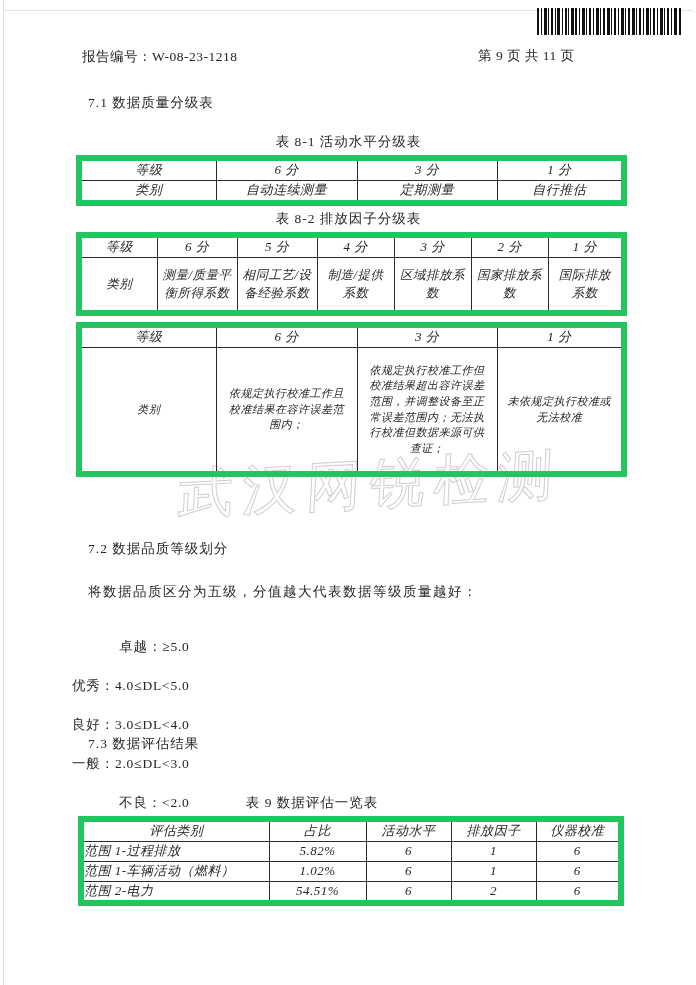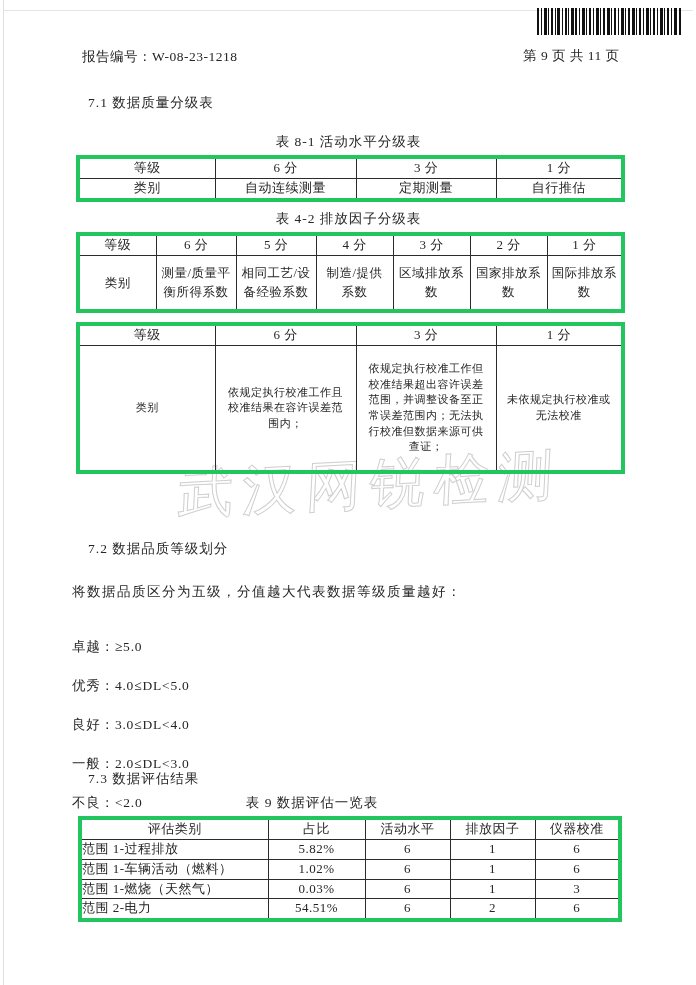--- a/index.html
+++ b/index.html
@@ -38,33 +38,33 @@
   td {
     border: 1px solid #2b2b2b;
     text-align: center;
     vertical-align: middle;
     font-size: 13px;
     letter-spacing: 0.5px;
     line-height: 1.45;
     padding: 0 4px;
     background: transparent;
   }
-  table.outer { border: 4px solid #22c55e; }
+  table.outer { border: 6px solid #22c55e; font-style: italic; }
 
   .t81 td { height: 19px; }
   .t82 tr.hd td { height: 20px; }
   .t82 tr.bd td { height: 56px; font-size: 12.5px; }
   .t83 tr.hd td { height: 20px; }
   .t83 tr.bd td { height: 127px; font-size: 11px; padding: 4px 9px; line-height: 1.42; }
   .t9  td { height: 19px; }
   .t9 td.lft { text-align: left; padding-left: 0; }
 
   .para { font-size: 13.5px; letter-spacing: 1.5px; white-space: nowrap; }
   .levels { font-size: 13.5px; letter-spacing: 0.8px; line-height: 19.6px; white-space: pre-line; }
-  .levels div { height: 19.6px; }
+  .levels div { height: 19.6px; text-align: right; }
 
   .watermark {
     position: absolute;
     left: 178px;
     top: 448px;
     font-size: 55px;
     letter-spacing: 9px;
     color: transparent;
     -webkit-text-stroke: 1px #cfcfcf;
     text-stroke: 1px #cfcfcf;
@@ -127,21 +127,21 @@
         <rect x="123" width="3" height="27"></rect>
       <rect x="127" width="1" height="27"></rect>
         <rect x="130" width="2" height="27"></rect>
         <rect x="134" width="1" height="27"></rect>
       <rect x="137" width="3" height="27"></rect>
         <rect x="142" width="2" height="27"></rect>
     </g>
   </svg>
 
   <div class="abs hdr-text" style="left:72px; top:48px;margin-left:10px;">报告编号：W-08-23-1218</div>
-  <div class="abs hdr-text" style="left:478px; top:47px;margin-left:45px;">第 9 页  共 11 页</div>
+  <div class="abs hdr-text" style="left:478px; top:47px;">第 9 页  共 11 页</div>
 
   <div class="abs sec-title" style="left:72px; top:94px;">7.1 数据质量分级表</div>
 
   <div class="tbl-wrap" style="left:76px; top:133px; width:545px;">
     <div class="tbl-title">表 8-1 活动水平分级表</div>
     <table class="outer t81">
       <colgroup>
           <col style="width:137px">
           <col style="width:141px">
           <col style="width:140px">
@@ -158,21 +158,21 @@
         <td>类别</td>
         <td>自动连续测量</td>
         <td>定期测量</td>
         <td>自行推估</td>
       </tr>
     </tbody>
       </table>
   </div>
 
   <div class="tbl-wrap" style="left:76px; top:210px; width:545px;">
-    <div class="tbl-title">表 4-2 排放因子分级表</div>
+    <div class="tbl-title">表 8-2 排放因子分级表</div>
     <table class="outer t82">
       <colgroup>
           <col style="width:78px">
           <col style="width:80px">
           <col style="width:80px">
           <col style="width:77px">
           <col style="width:77px">
           <col style="width:77px">
           <col style="width:76px">
         </colgroup>
@@ -218,30 +218,30 @@
         <td>类别</td>
         <td>依规定执行校准工作且校准结果在容许误差范围内；</td>
         <td>依规定执行校准工作但校准结果超出容许误差范围，并调整设备至正常误差范围内；无法执行校准但数据来源可供查证；</td>
         <td>未依规定执行校准或无法校准</td>
       </tr>
     </tbody>
       </table>
   </div>
 
   <div class="abs sec-title" style="left:72px; top:540px;">7.2 数据品质等级划分</div>
-  <div class="abs para" style="left:72px; top:583px;">将数据品质区分为五级，分值越大代表数据等级质量越好：</div>
+  <div class="abs para" style="left:88px; top:583px;">将数据品质区分为五级，分值越大代表数据等级质量越好：</div>
   <div class="abs levels" style="left:72px; top:617px;">
     <div>卓越：≥5.0</div>
     <div>优秀：4.0≤DL&lt;5.0</div>
     <div>良好：3.0≤DL&lt;4.0</div>
     <div>一般：2.0≤DL&lt;3.0</div>
     <div>不良：&lt;2.0</div>
   </div>
 
-  <div class="abs sec-title" style="left:72px; top:770px;">7.3 数据评估结果</div>
+  <div class="abs sec-title" style="left:72px; top:735px;">7.3 数据评估结果</div>
 
   <div class="tbl-wrap" style="left:78px; top:794px; width:468px;">
     <div class="tbl-title">表 9 数据评估一览表</div>
     <table class="outer t9">
       <colgroup>
           <col style="width:188px">
           <col style="width:97px">
           <col style="width:85px">
           <col style="width:85px">
           <col style="width:85px">
@@ -262,27 +262,20 @@
         <td>6</td>
       </tr>
       <tr>
         <td class="lft">范围 1-车辆活动（燃料）</td>
         <td>1.02%</td>
         <td>6</td>
         <td>1</td>
         <td>6</td>
       </tr>
       <tr>
-        <td class="lft">范围 1-燃烧（天然气）</td>
-        <td>0.03%</td>
-        <td>6</td>
-        <td>1</td>
-        <td>3</td>
-      </tr>
-      <tr>
         <td class="lft">范围 2-电力</td>
         <td>54.51%</td>
         <td>6</td>
         <td>2</td>
         <td>6</td>
       </tr>
     </tbody>
       </table>
   </div>
 

